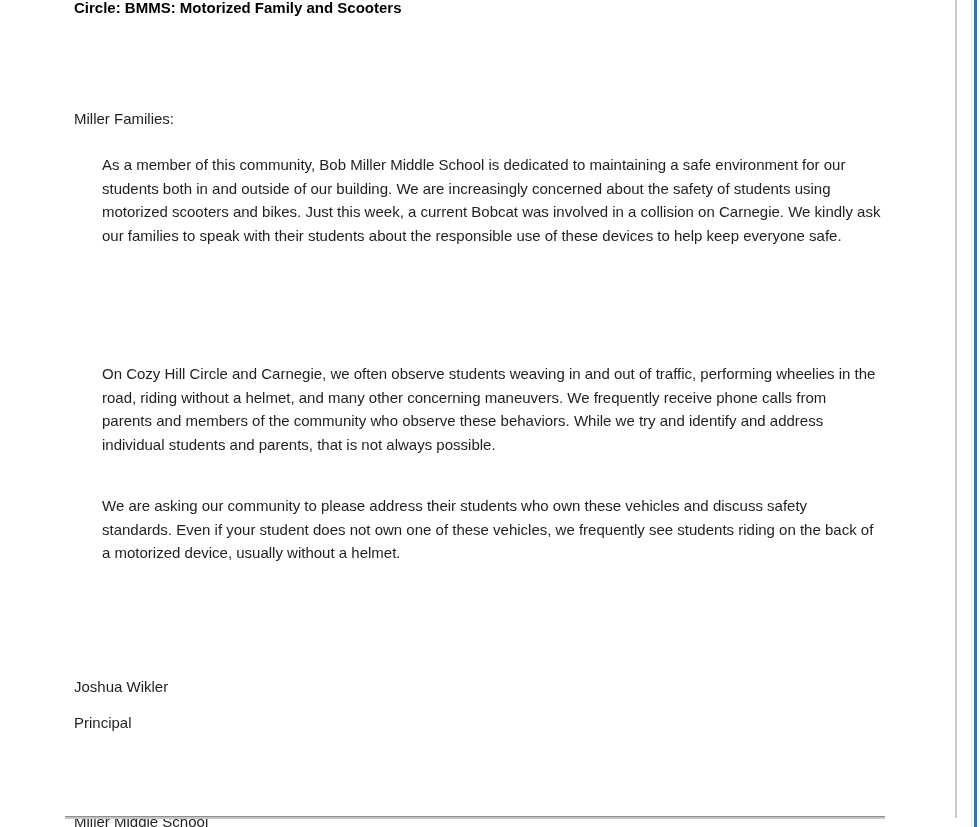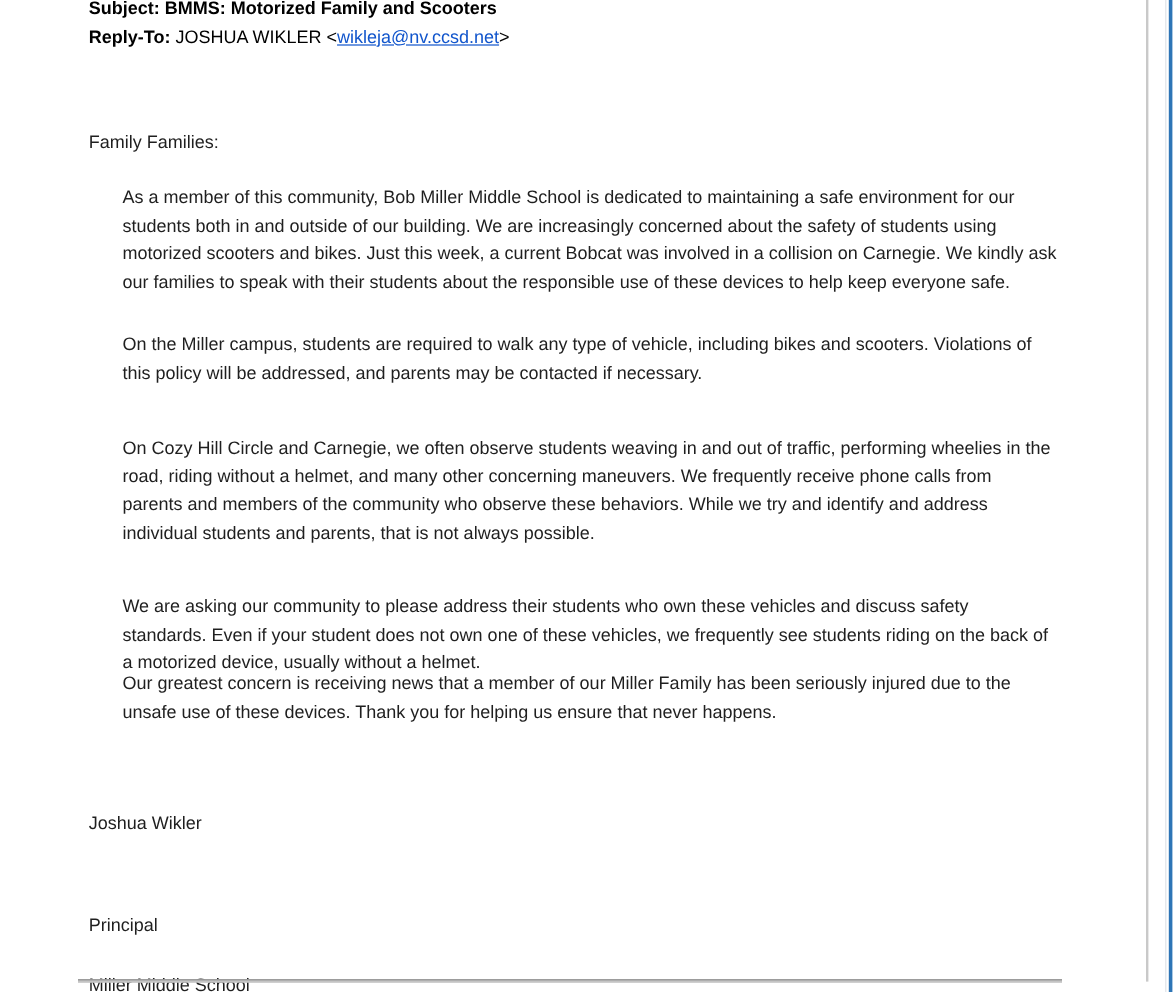--- a/index.html
+++ b/index.html
@@ -61,54 +61,45 @@
     background: var(--accent, #2E75B6);
   }
 </style>
 </head>
 <body>
 
 <div class="page">
 
   <div class="txt header-block">
     <div class="hline">
-      <span class="b">Subject:</span>
+      <span class="b">Circle:</span>
       <span class="b">BMMS: Motorized Family and Scooters</span>
-    </div>
-    <div class="hline">
-      <span class="b">Reply-To:</span>
-      <span>JOSHUA WIKLER</span>
-      <span>&lt;</span><a class="email-link" href="#">wikleja@nv.ccsd.net</a><span>&gt;</span>
     </div>
   </div>
 
-  <div class="txt" style="top:107px">Family Families:</div>
+  <div class="txt" style="top:107px">Miller Families:</div>
 
   <div class="txt para" style="top:153px">As a member of this community, Bob Miller Middle School is dedicated to maintaining a safe environment for our
 students both in and outside of our building. We are increasingly concerned about the safety of students using
 motorized scooters and bikes. Just this week, a current Bobcat was involved in a collision on Carnegie. We kindly ask
 our families to speak with their students about the responsible use of these devices to help keep everyone safe.</div>
 
-  <div class="txt para" style="top:276px">On the Miller campus, students are required to walk any type of vehicle, including bikes and scooters. Violations of
-this policy will be addressed, and parents may be contacted if necessary.</div>
 
   <div class="txt para" style="top:362px">On Cozy Hill Circle and Carnegie, we often observe students weaving in and out of traffic, performing wheelies in the
 road, riding without a helmet, and many other concerning maneuvers. We frequently receive phone calls from
 parents and members of the community who observe these behaviors. While we try and identify and address
 individual students and parents, that is not always possible.</div>
 
   <div class="txt para" style="top:494px">We are asking our community to please address their students who own these vehicles and discuss safety
 standards. Even if your student does not own one of these vehicles, we frequently see students riding on the back of
 a motorized device, usually without a helmet.</div>
 
-  <div class="txt para" style="top:558px">Our greatest concern is receiving news that a member of our Miller Family has been seriously injured due to the
-unsafe use of these devices. Thank you for helping us ensure that never happens.</div>
 
   <div class="txt" style="top:675px">Joshua Wikler</div>
-  <div class="txt" style="top:760px">Principal</div>
+  <div class="txt" style="top:711px">Principal</div>
   <div class="txt" style="top:810px">Miller Middle School</div>
 
   <div class="bottom-divider"></div>
   <div class="vline pane"></div>
   <div class="vline faint"></div>
   <div class="vline accent"></div>
 
 </div>
 
 </body></html>

